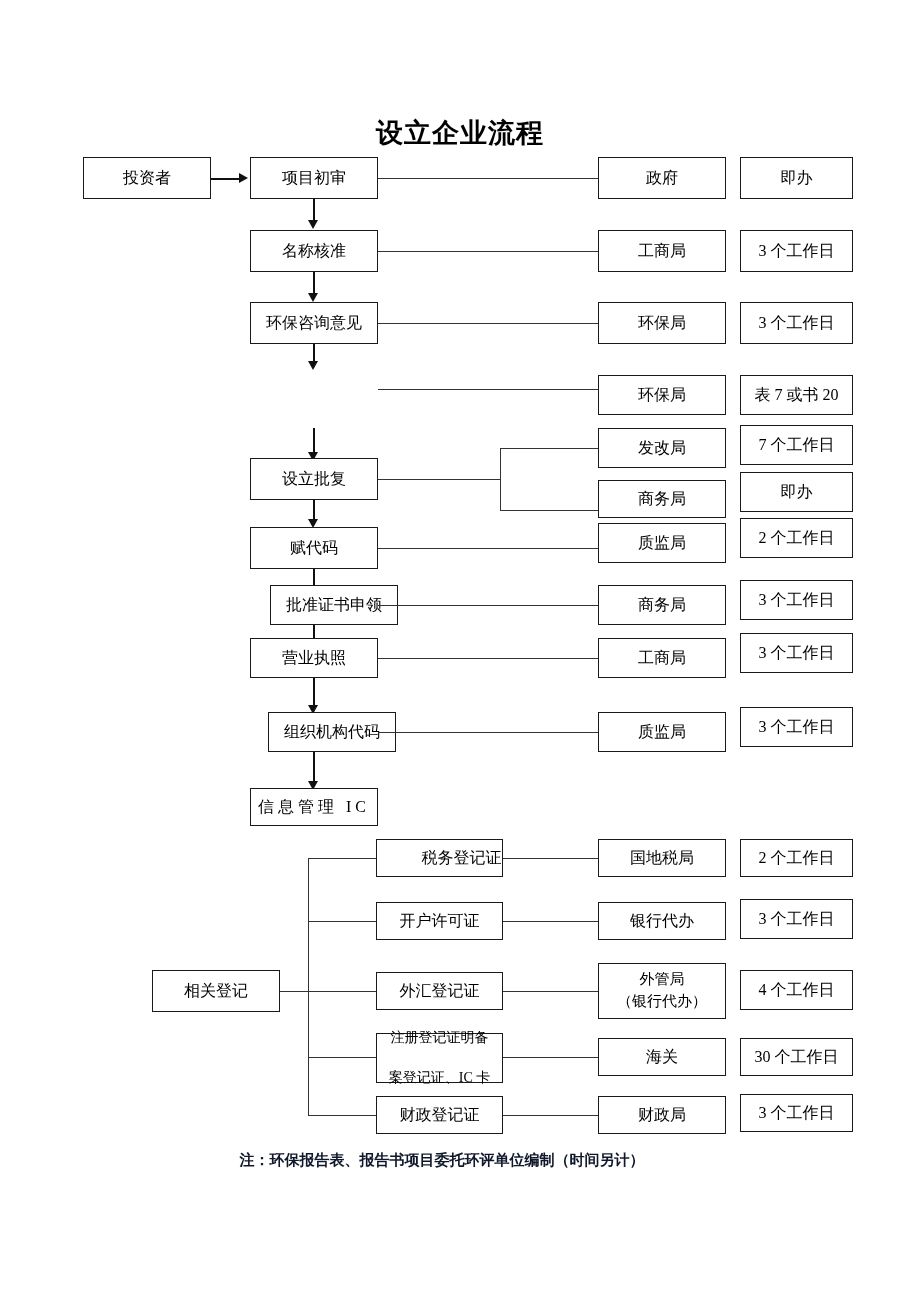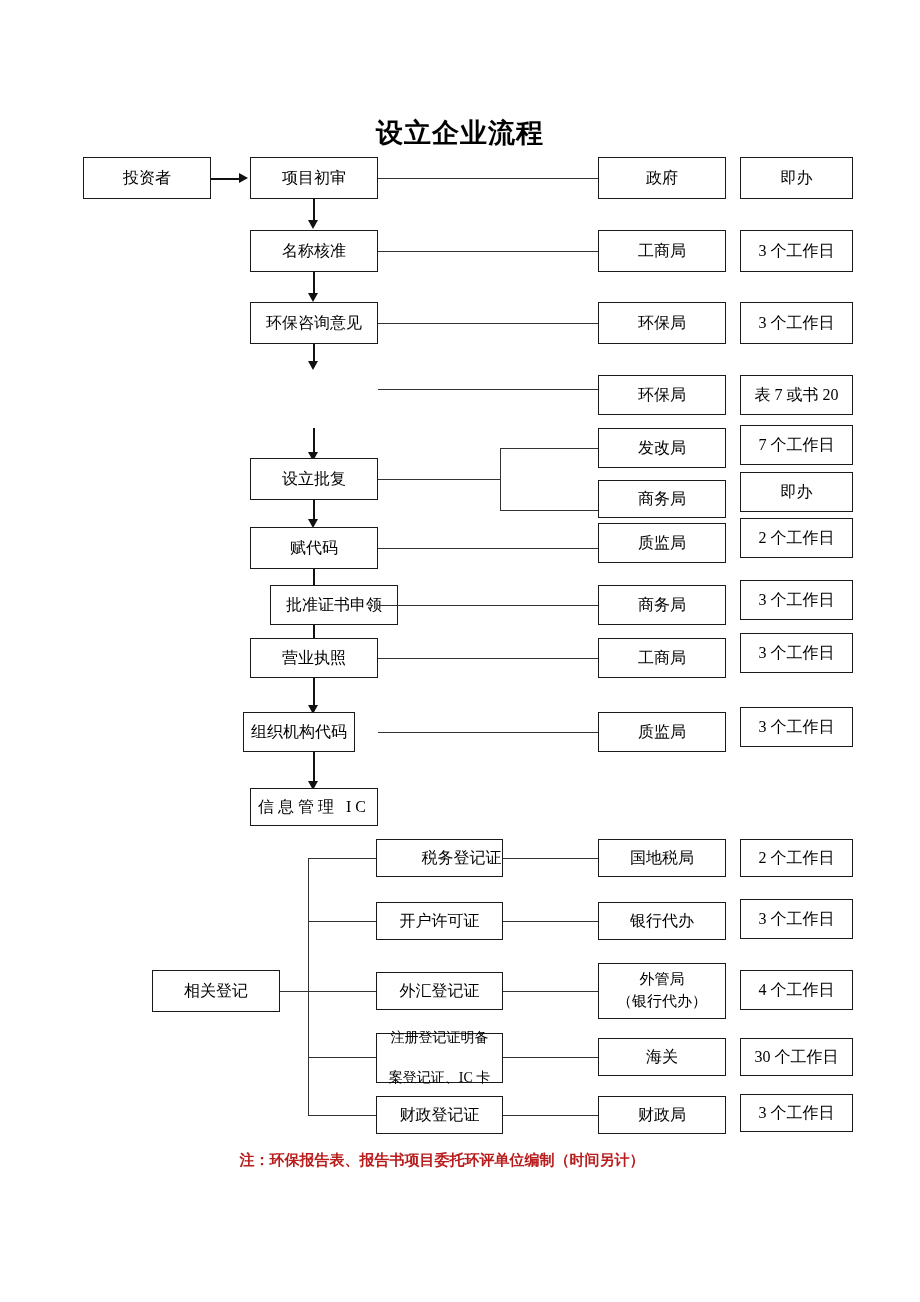--- a/index.html
+++ b/index.html
@@ -83,21 +83,21 @@
   
   .footnote {
     position: absolute;
     left: 0;
     top: 1151px;
     width: 884px;
     text-align: center;
     font-family: "Liberation Sans", "DejaVu Sans", sans-serif;
     font-weight: bold;
     font-size: 15px;
-    color: #b91c1c;
+    color: #0f172a;
     white-space: nowrap;
   }
 </style>
 </head>
 <body>
 
 <div id="page">
 
   <div class="title">设立企业流程</div>
 
@@ -226,21 +226,21 @@
   <div class="box" style="left:598px; top:638px; width:128px; height:40px;">
     <span class="ln">工商局</span>
   </div>
   <div class="box" style="left:740px; top:633px; width:113px; height:40px;">
     <span class="ln">3 个工作日</span>
   </div>
 
   <div class="vline thick" style="left:313px; top:678px; height:28px;"></div>
   <div class="arrow-down" style="left:308px; top:705px;"></div>
 
-  <div class="box" style="left:243px; top:712px; width:112px; height:40px;">
+  <div class="box" style="left:268px; top:712px; width:128px; height:40px;">
     <span class="ln">组织机构代码</span>
   </div>
   <div class="hline" style="left:378px; top:732px; width:220px;"></div>
   <div class="box" style="left:598px; top:712px; width:128px; height:40px;">
     <span class="ln">质监局</span>
   </div>
   <div class="box" style="left:740px; top:707px; width:113px; height:40px;">
     <span class="ln">3 个工作日</span>
   </div>
 

